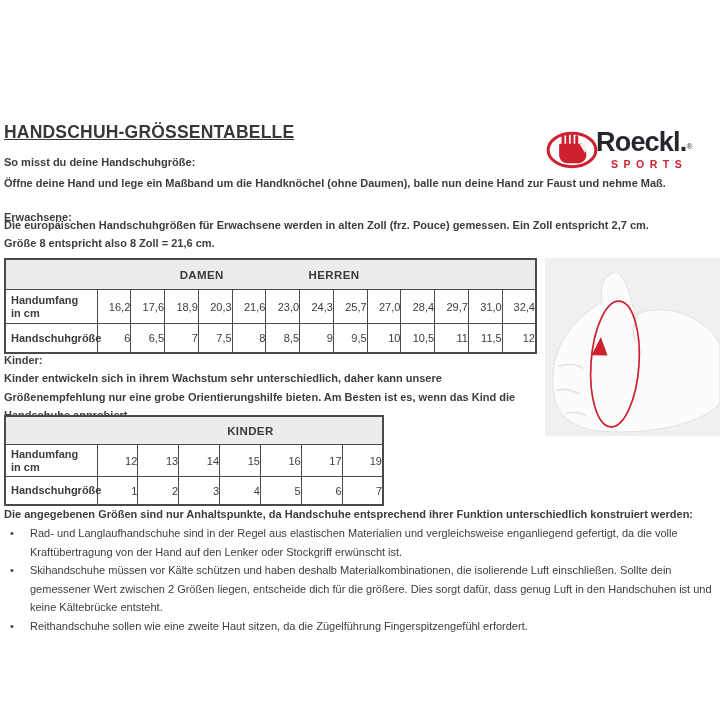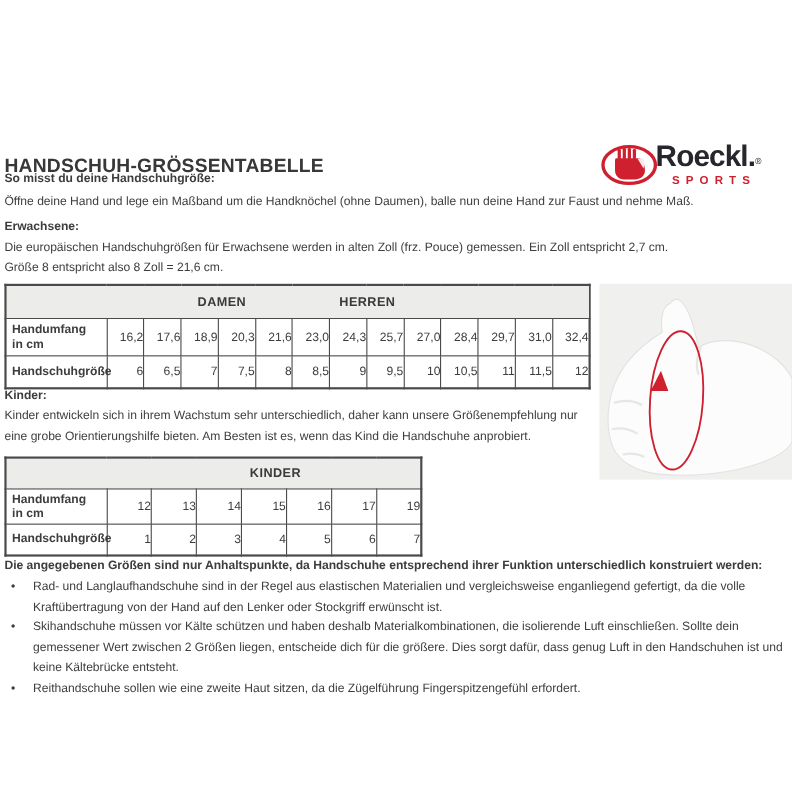--- a/index.html
+++ b/index.html
@@ -1,21 +1,21 @@
 <!DOCTYPE html>
 <html><head>
 <meta charset="utf-8">
 <style>
   html,body{margin:0;padding:0;background:#fff;}
   .page{position:relative;width:720px;height:720px;background:#ffffff;overflow:hidden;
         font-family:"Liberation Sans",sans-serif;color:#3d3d3d;}
   .abs{position:absolute;}
   .title{font-size:17.5px;font-weight:700;color:#383838;letter-spacing:.2px;}
   .h11{font-size:11px;font-weight:700;line-height:18.5px;}
-  .p11{font-size:11px;font-weight:400;line-height:18.5px;}
+  .p11{font-size:11px;font-weight:700;line-height:18.5px;}
 
   
   .logo{left:544px;top:104px;width:174px;height:44px;margin-top:24px;}
   .logo .emblem{position:absolute;left:0;top:2px;}
   .logo .word{position:absolute;left:52px;top:-1px;font-size:27px;font-weight:800;
               letter-spacing:-.8px;color:#26262c;}
   .logo .reg{font-size:8px;font-weight:400;vertical-align:2px;letter-spacing:0;}
   .logo .sports{position:absolute;left:67px;top:30px;font-size:10.5px;font-weight:700;
                 color:#cf2030;letter-spacing:5.5px;}
 
@@ -62,26 +62,26 @@
       <rect x="21.8" y="4.5" width="3.1" height="11" rx="1.5" fill="#cf2030"></rect>
       <rect x="26.6" y="4.5" width="3.1" height="11" rx="1.5" fill="#cf2030"></rect>
       <rect x="31.4" y="5.5" width="3.1" height="10" rx="1.5" fill="#cf2030"></rect>
       <path d="M15.5,14.5 h23.5 c2,0 3,1.8 3.2,3.8 l0.8,7.5 c0.4,5.5 -4.5,9 -9.5,9 h-10.5 c-5,0 -8.5,-3.8 -8.5,-8.8 l0,-7.7 c0,-2 0,-3.8 1,-3.8 z" fill="#cf2030"></path>
       <path d="M36,15 l5.5,9 l2,-5 l-3,-5 z" fill="#fff" opacity="0.9"></path>
     </svg>
     <div class="word"><span>Roeckl.</span><span class="reg">®</span></div>
     <div class="sports">SPORTS</div>
   </div>
 
-  <div class="abs title" style="left:4px;top:140px;">HANDSCHUH-GRÖSSENTABELLE</div>
+  <div class="abs title" style="left:4px;top:122px;text-decoration:underline;">HANDSCHUH-GRÖSSENTABELLE</div>
 
   <div class="abs h11" style="left:4px;top:153px;">So misst du deine Handschuhgröße:</div>
   <div class="abs p11" style="left:4px;top:174px;width:712px;">Öffne deine Hand und lege ein Maßband um die Handknöchel (ohne Daumen), balle nun deine Hand zur Faust und nehme Maß.</div>
 
-  <div class="abs h11" style="left:4px;top:197px;">Erwachsene:</div>
+  <div class="abs h11" style="left:4px;top:208px;">Erwachsene:</div>
   <div class="abs p11" style="left:4px;top:216px;width:712px;">Die europäischen Handschuhgrößen für Erwachsene werden in alten Zoll (frz. Pouce) gemessen. Ein Zoll entspricht 2,7 cm.</div>
   <div class="abs p11" style="left:4px;top:234px;width:712px;">Größe 8 entspricht also 8 Zoll = 21,6 cm.</div>
 
   <table class="abs sizes adult" style="left:4px;top:258px;">
     <colgroup>
       <col class="c-label">
         <col>
         <col>
         <col>
         <col>

